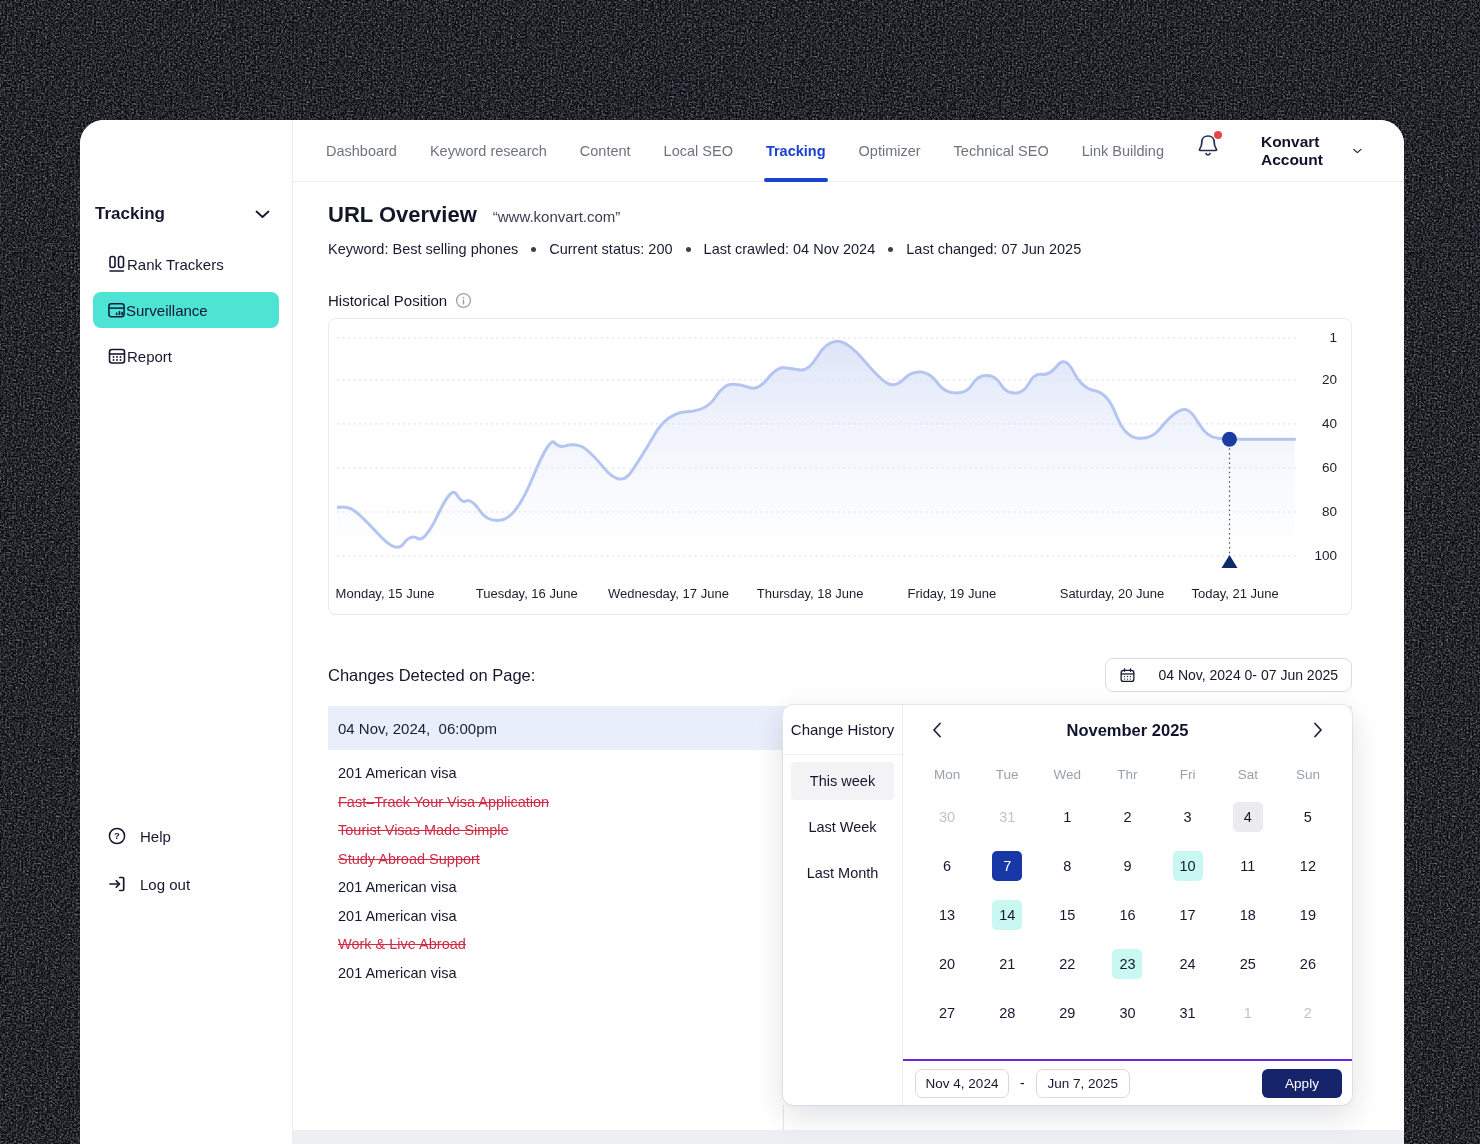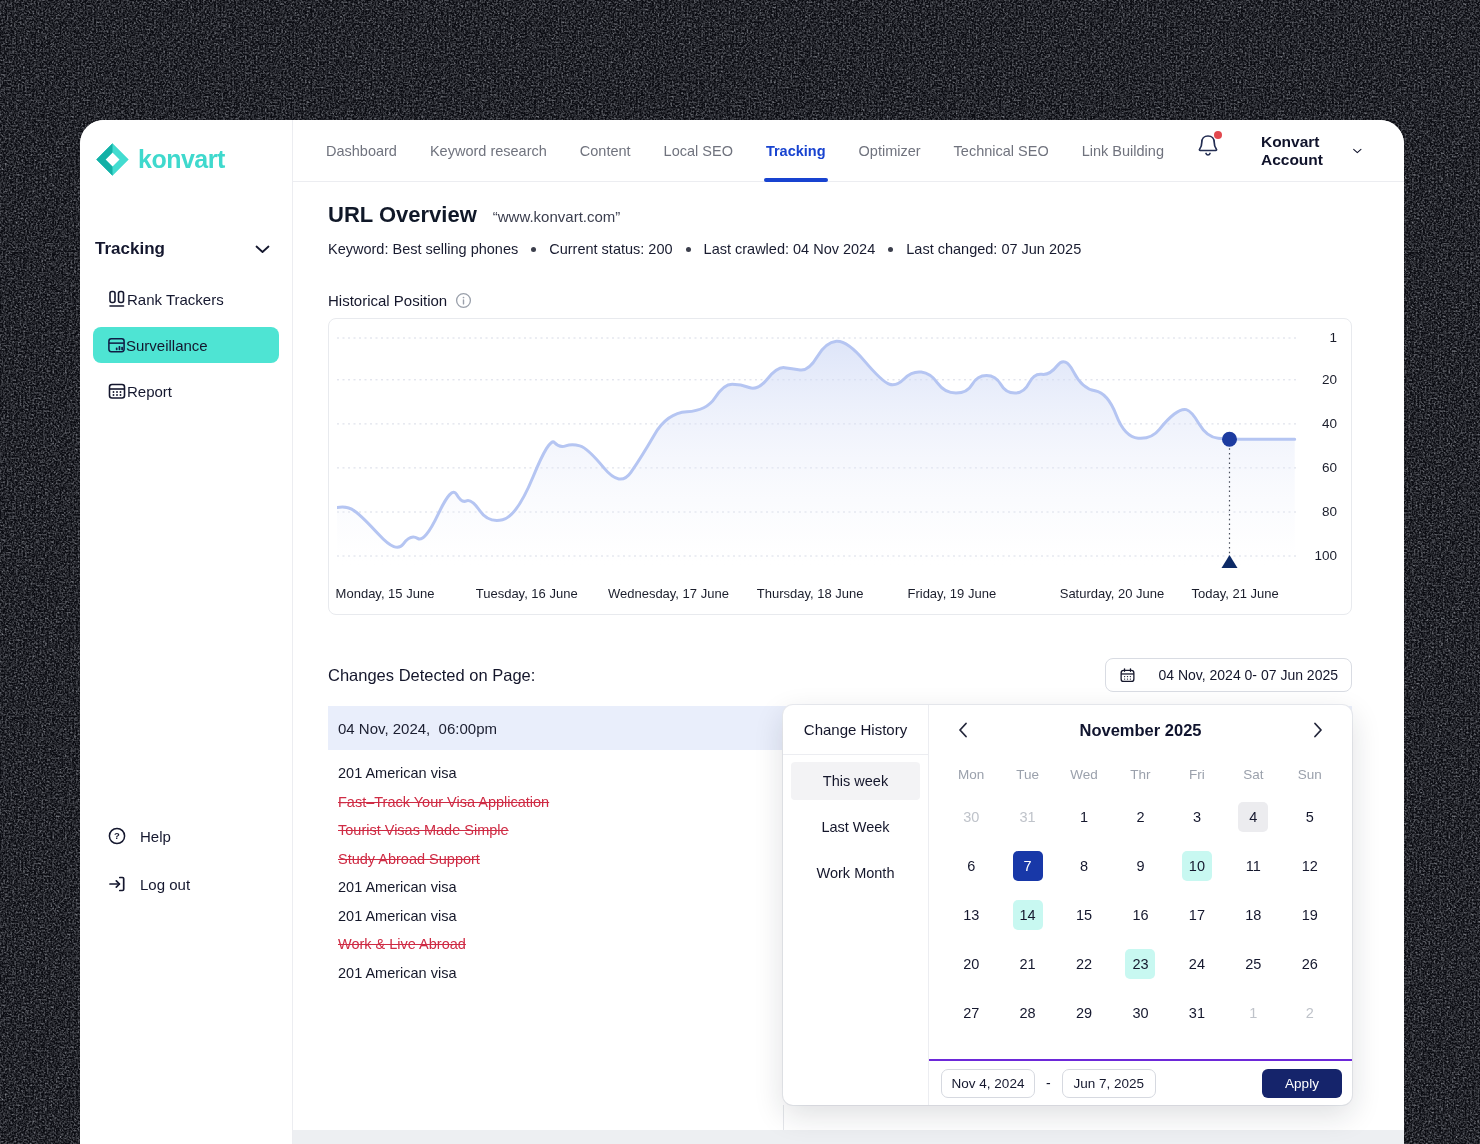--- a/index.html
+++ b/index.html
@@ -60,21 +60,21 @@
   .date-range-btn { display:flex; align-items:center; gap:22px; border:1px solid #d9dce3; border-radius:8px; height:34px; padding:0 13px; font-size:14px; color:#14162b; background:#fff; cursor:pointer; font-family:inherit; }
 
   .strip { margin-top:14px; height:44px; background:#e9eefb; display:flex; align-items:center; padding-left:10px; font-size:15px; color:#1b1e30; }
   #changes-list { list-style:none; margin-top:9px; }
   .change-row { height:28.5px; display:flex; align-items:center; padding-left:10px; font-size:14.5px; color:#15182a; }
   .change-row.removed { color:#cf2b44; text-decoration:line-through; }
 
   
   .popup { position:absolute; left:490px; top:585px; width:569px; height:400px; background:#fff; border-radius:10px;
            box-shadow:0 10px 30px rgba(22,28,45,.14), 0 0 0 1px #eceef2; display:flex; z-index:20; }
-  .ph-col { width:146px; flex:none; border-right:1px solid #ecedf1; display:flex; flex-direction:column; }
+  .ph-col { width:120px; flex:none; border-right:1px solid #ecedf1; display:flex; flex-direction:column; }
   .ph-title { height:50px; flex:none; display:flex; align-items:center; justify-content:center; font-size:15px; color:#14162b; border-bottom:1px solid #ecedf1; }
   #ph-options { padding-top:7px; display:flex; flex-direction:column; }
   .ph-option { height:38px; margin:0 8px 8px; display:flex; align-items:center; justify-content:center; font-size:14.5px; color:#14162b; border-radius:4px; cursor:pointer; }
   .ph-option.selected { background:#f3f3f5; }
 
   .cal-col { flex:1; position:relative; padding:10px 14px 0; }
   .cal-head { height:30px; display:flex; align-items:center; justify-content:space-between; padding:0 8px; }
   .cal-title { font-size:16.5px; font-weight:700; color:#10142e; }
   .chev { width:24px; height:24px; display:flex; align-items:center; justify-content:center; cursor:pointer; }
   #weekdays { display:grid; grid-template-columns:repeat(7,1fr); margin-top:22px; text-align:center; font-size:13.5px; color:#9ba1ac; }
@@ -100,27 +100,20 @@
   <filter id="grain">
     <feTurbulence type="fractalNoise" baseFrequency="0.55" numOctaves="2" seed="3" stitchTiles="stitch"></feTurbulence>
     <feColorMatrix type="matrix" values="0 0 0 0 0.85  0 0 0 0 0.88  0 0 0 0 0.95  0.9 0.9 0.9 0 -1.15"></feColorMatrix>
   </filter>
   <rect width="100%" height="100%" filter="url(#grain)" opacity="0.55"></rect>
 </svg>
 
 <div class="app-window">
 
   <aside class="sidebar">
-    <div class="logo-row">
-      <svg width="35" height="35" viewBox="0 0 40 40">
-        <path d="M20 1.5 L38.5 20 L20 38.5 L1.5 20 Z M20 12 L12 20 L20 28 L28 20 Z" fill="#43dcd0" fill-rule="evenodd"></path>
-        <path d="M20 1.5 L1.5 20 L20 38.5 L20 28 L12 20 L20 12 Z" fill="#14b0a6"></path>
-      </svg>
-      <span class="logo-text">konvart</span>
-    </div>
 
     <div class="side-section">
       <span>Tracking</span>
       <svg width="15" height="9" viewBox="0 0 15 9">
         <polyline points="1.5,1.5 7.5,7 13.5,1.5" fill="none" stroke="#14172e" stroke-width="1.8" stroke-linecap="round" stroke-linejoin="round"></polyline>
       </svg>
     </div>
 
     <div class="side-items">
       <div class="side-item">
@@ -310,21 +303,21 @@
           <li class="change-row">201 American visa</li>
         </ul>
     </div>
 
     <div class="popup">
       <div class="ph-col">
         <div class="ph-title">Change History</div>
         <div id="ph-options">
             <div class="ph-option selected">This week</div>
             <div class="ph-option">Last Week</div>
-            <div class="ph-option">Work Month</div>
+            <div class="ph-option">Last Month</div>
           </div>
       </div>
       <div class="cal-col">
         <div class="cal-head">
           <span class="chev">
             <svg width="10" height="16" viewBox="0 0 10 16">
               <polyline points="8,1.5 2,8 8,14.5" fill="none" stroke="#23263a" stroke-width="1.8" stroke-linecap="round" stroke-linejoin="round"></polyline>
             </svg>
           </span>
           <span class="cal-title">November 2025</span>

